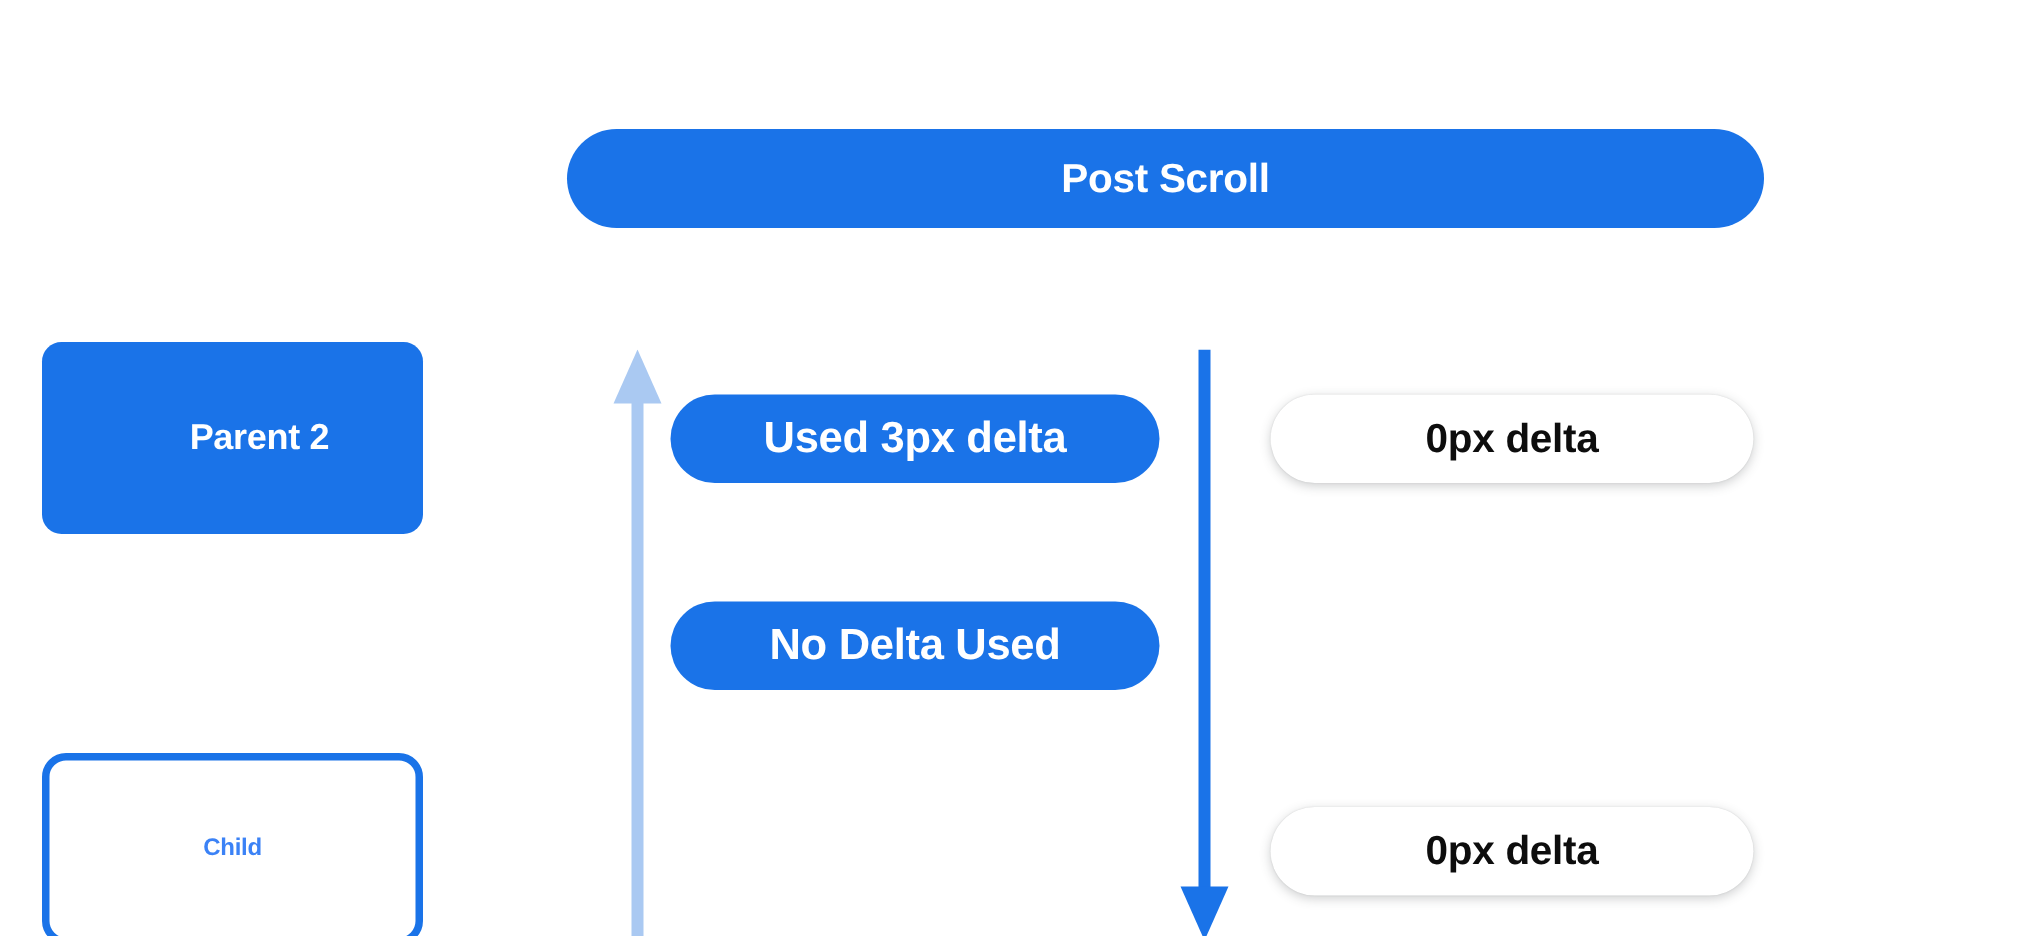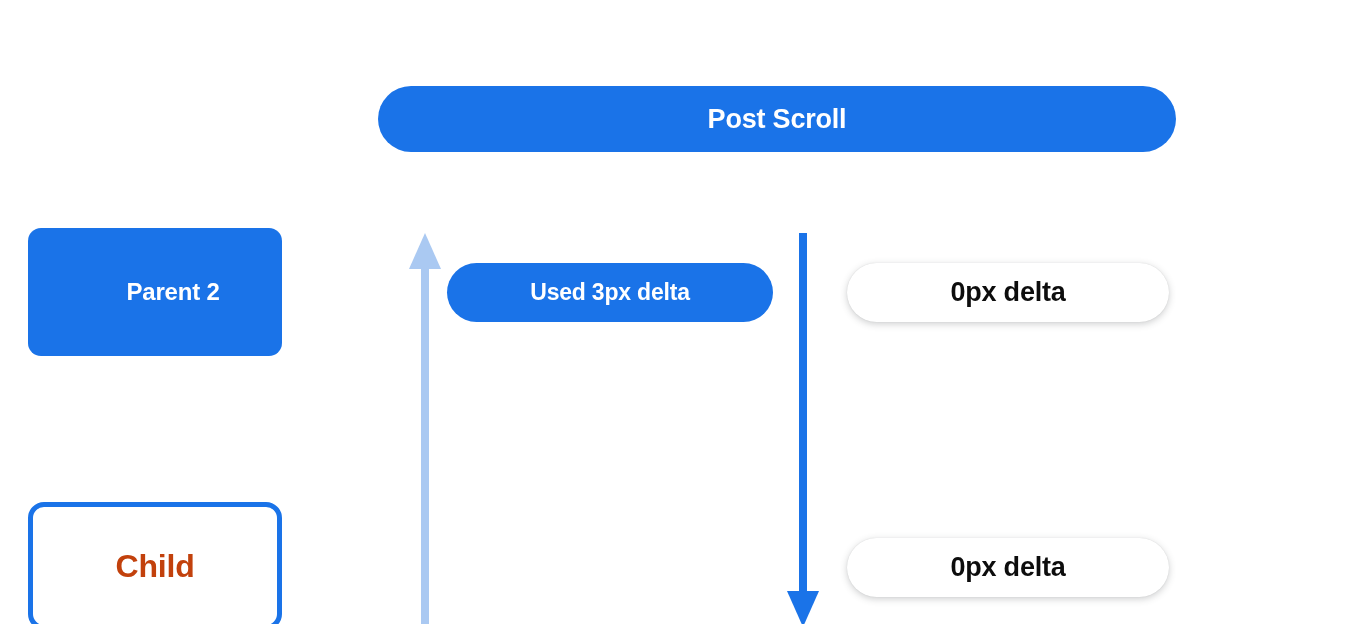--- a/index.html
+++ b/index.html
@@ -64,22 +64,22 @@
     font-weight: bold;
     letter-spacing: -0.2px;
   }
   .node-box.outlined {
     background: #ffffff;
     border: 5px solid #1a73e8;
     height: 128px;
     border-radius: 16px;
   }
   .node-box.outlined .label {
-    color: #c2410c;
-    font-size: 32px;
+    color: #3b82f6;
+    font-size: 16px;
     font-weight: bold;
     letter-spacing: -0.2px;
     text-align: center;
   }
 
   #box-parent2 { top: 188px; padding-left: 36px; }
   #box-parent1 { top: 326px; }
   #box-child   { top: 462px; }
 
   
@@ -107,21 +107,21 @@
     height: 59px;
     background: #1a73e8;
     border-radius: 30px;
     display: flex;
     align-items: center;
     justify-content: center;
     box-sizing: border-box;
   }
   .pill-blue .label {
     color: #ffffff;
-    font-size: 23px;
+    font-size: 29px;
     font-weight: bold;
     letter-spacing: -0.2px;
   }
   #pill-used-delta { top: 223px; }
   #pill-no-delta   { top: 361px; }
 
   
   .pill-white {
     position: absolute;
     left: 847px;
@@ -169,20 +169,23 @@
 
   <svg class="arrow" id="arrow-down" viewBox="0 0 38 394" width="38" height="394">
     <rect x="15" y="0" width="8" height="366" fill="#1a73e8"></rect>
     <polygon points="19,394 3,358 35,358" fill="#1a73e8"></polygon>
   </svg>
 
   <div class="pill-blue" id="pill-used-delta">
     <span class="label">Used 3px delta</span>
   </div>
 
+  <div class="pill-blue" id="pill-no-delta">
+    <span class="label">No Delta Used</span>
+  </div>
 
   <div class="pill-white" id="pill-delta-top">
     <span class="label">0px delta</span>
   </div>
 
   <div class="pill-white" id="pill-delta-bottom">
     <span class="label">0px delta</span>
   </div>
 
 </div>

